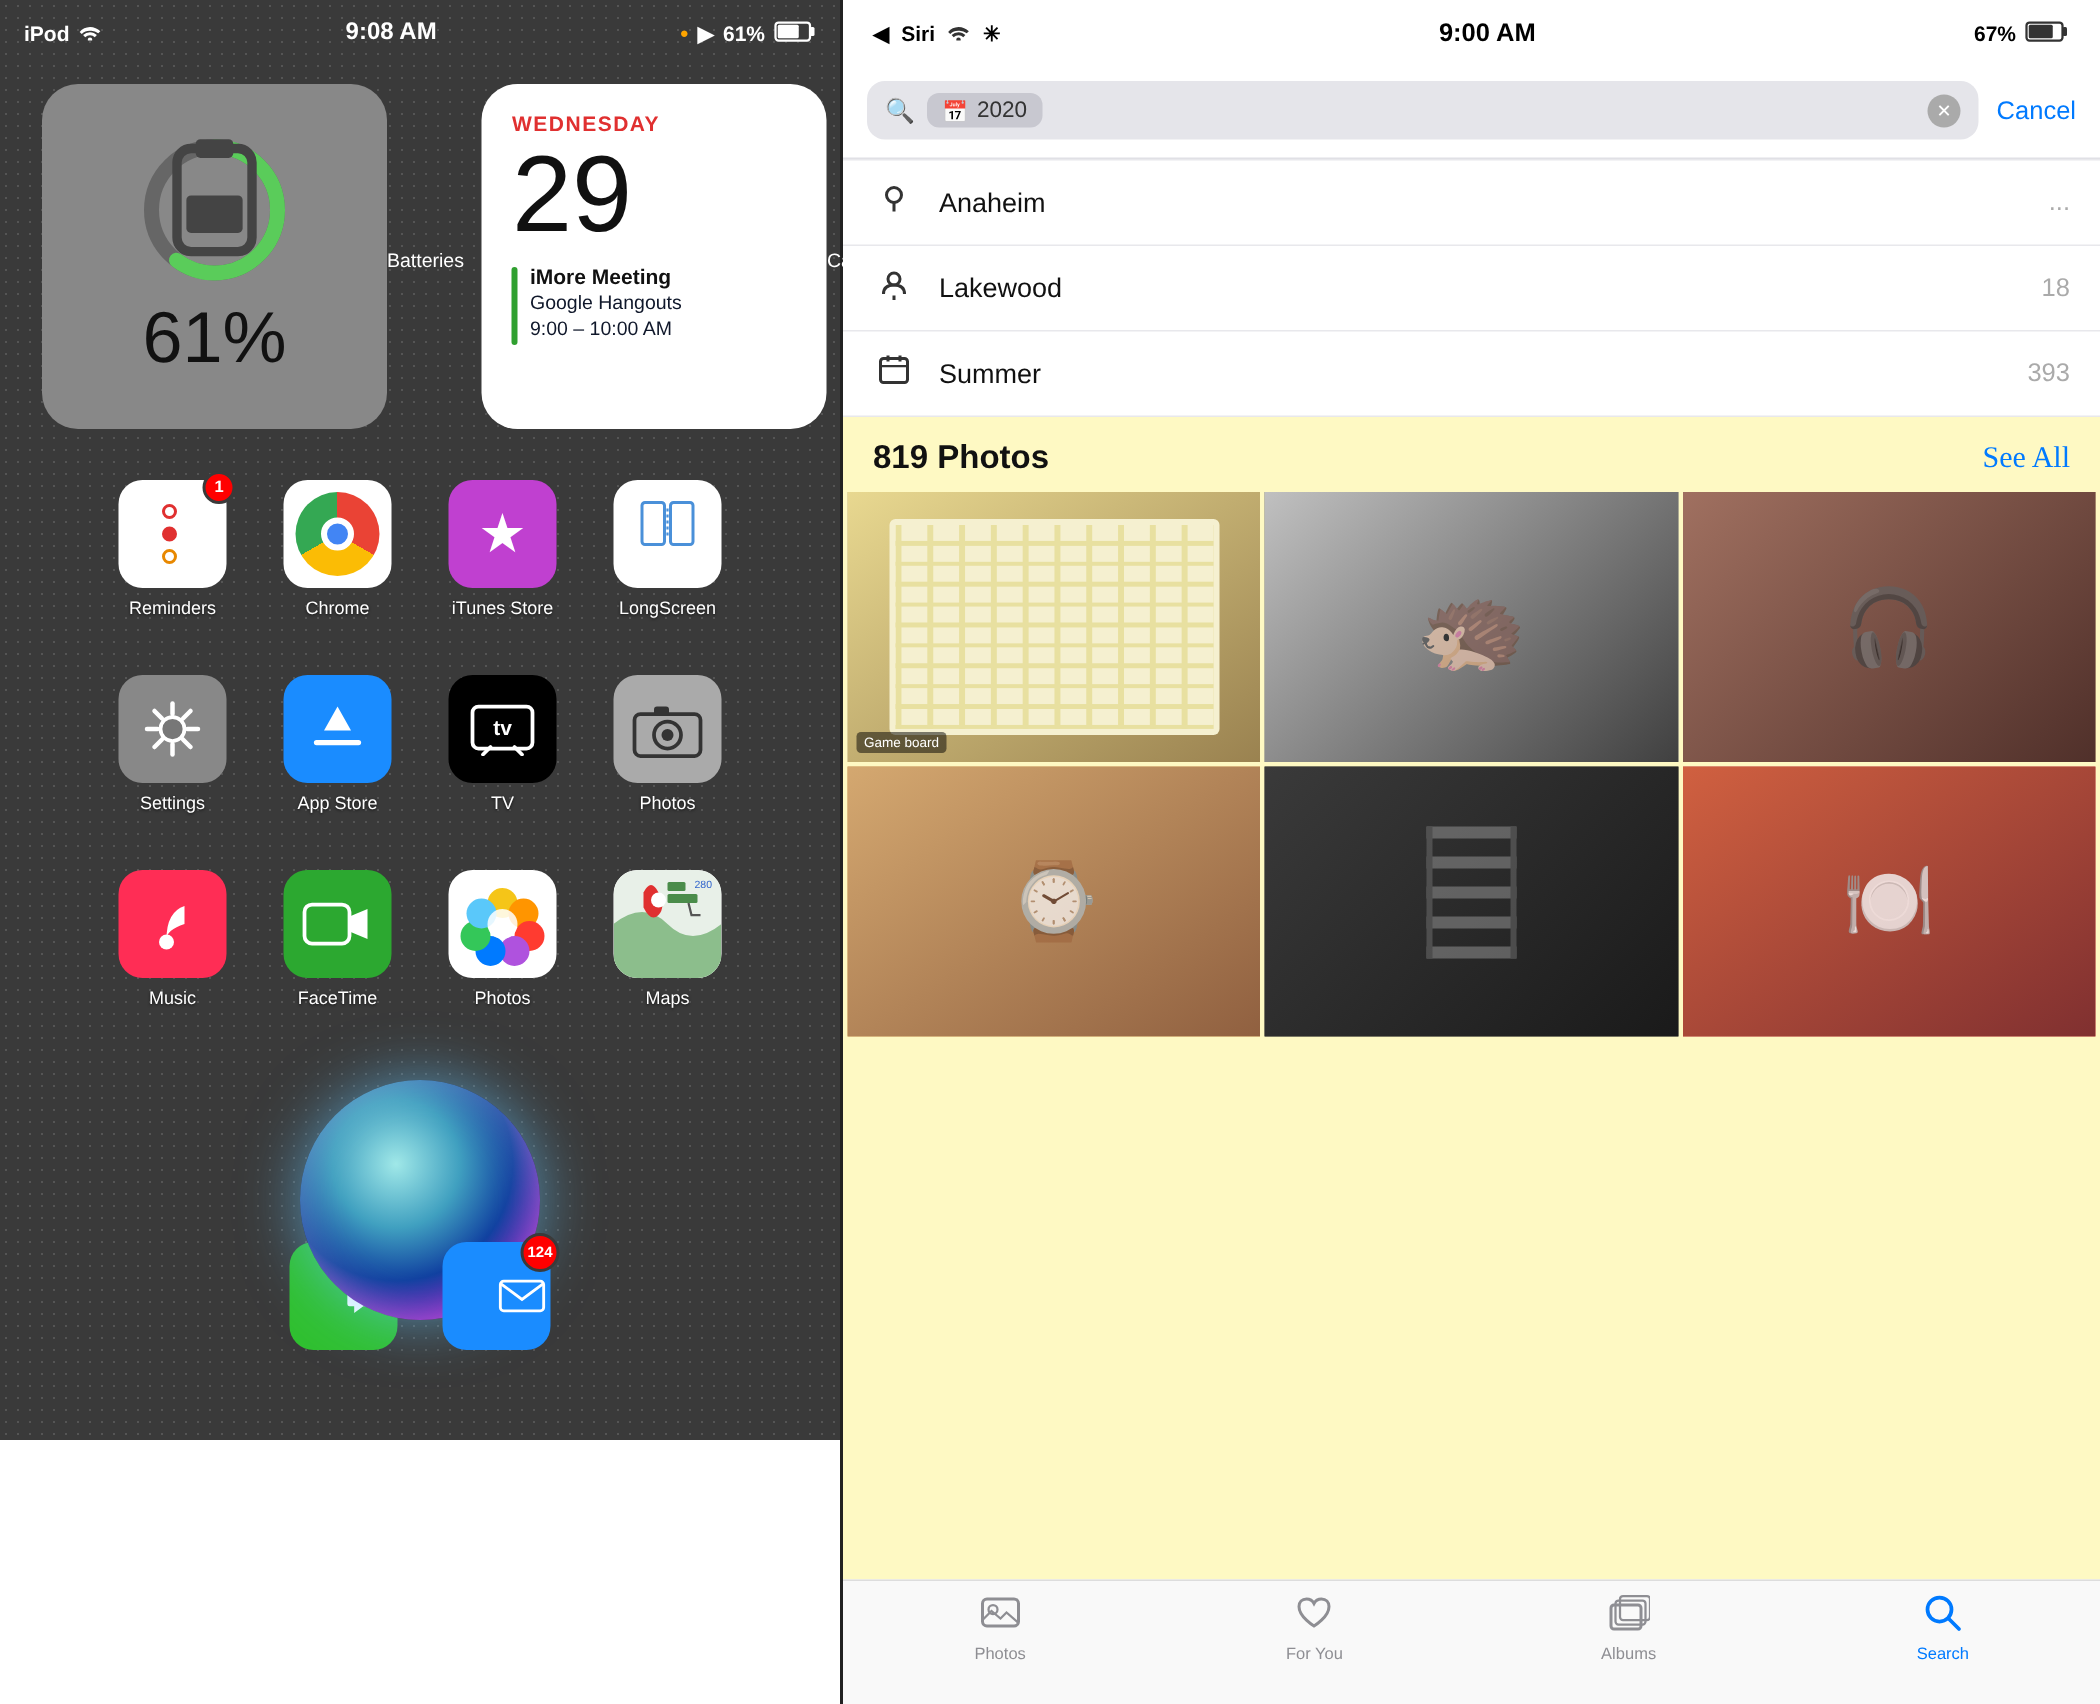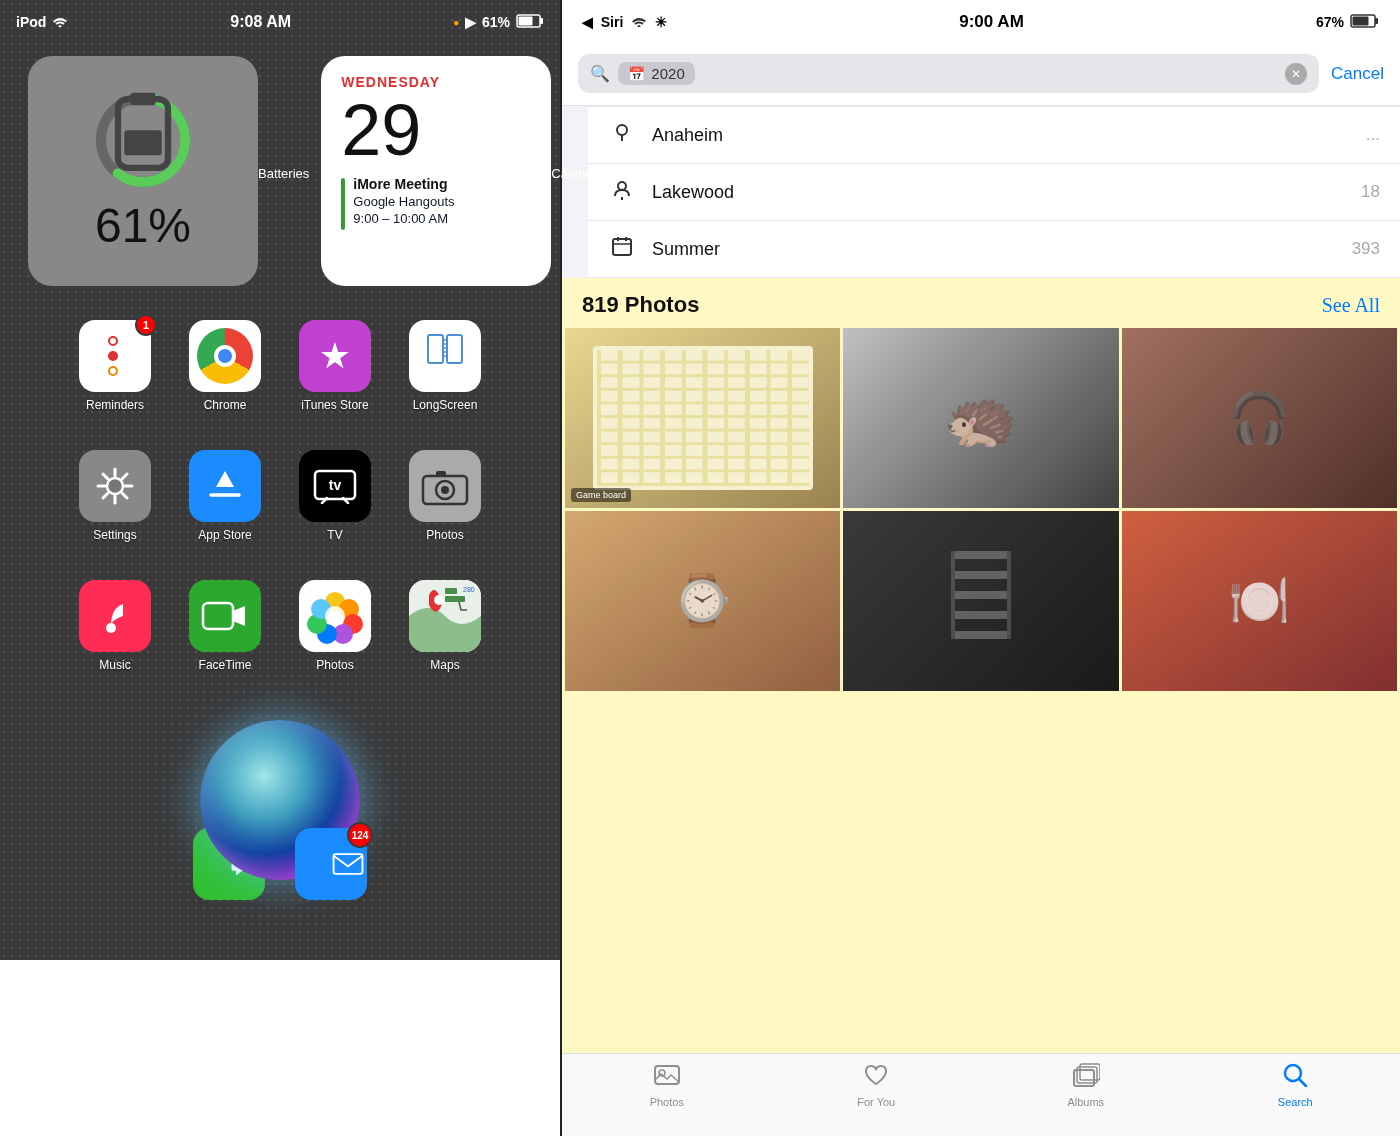--- a/index.html
+++ b/index.html
@@ -310,21 +310,20 @@
       font-size: 17px;
       font-weight: 400;
       cursor: pointer;
       white-space: nowrap;
     }
 
     
     #search-results {
       background: white;
       flex-shrink: 0;
-      margin-left: 26px;
     }
     .result-row {
       display: flex;
       align-items: center;
       padding: 14px 20px;
       border-bottom: 1px solid #e8e8ec;
       gap: 16px;
     }
     .result-icon { font-size: 22px; color: #333; width: 28px; text-align: center; }
     .result-text { font-size: 18px; color: #111; flex: 1; }

